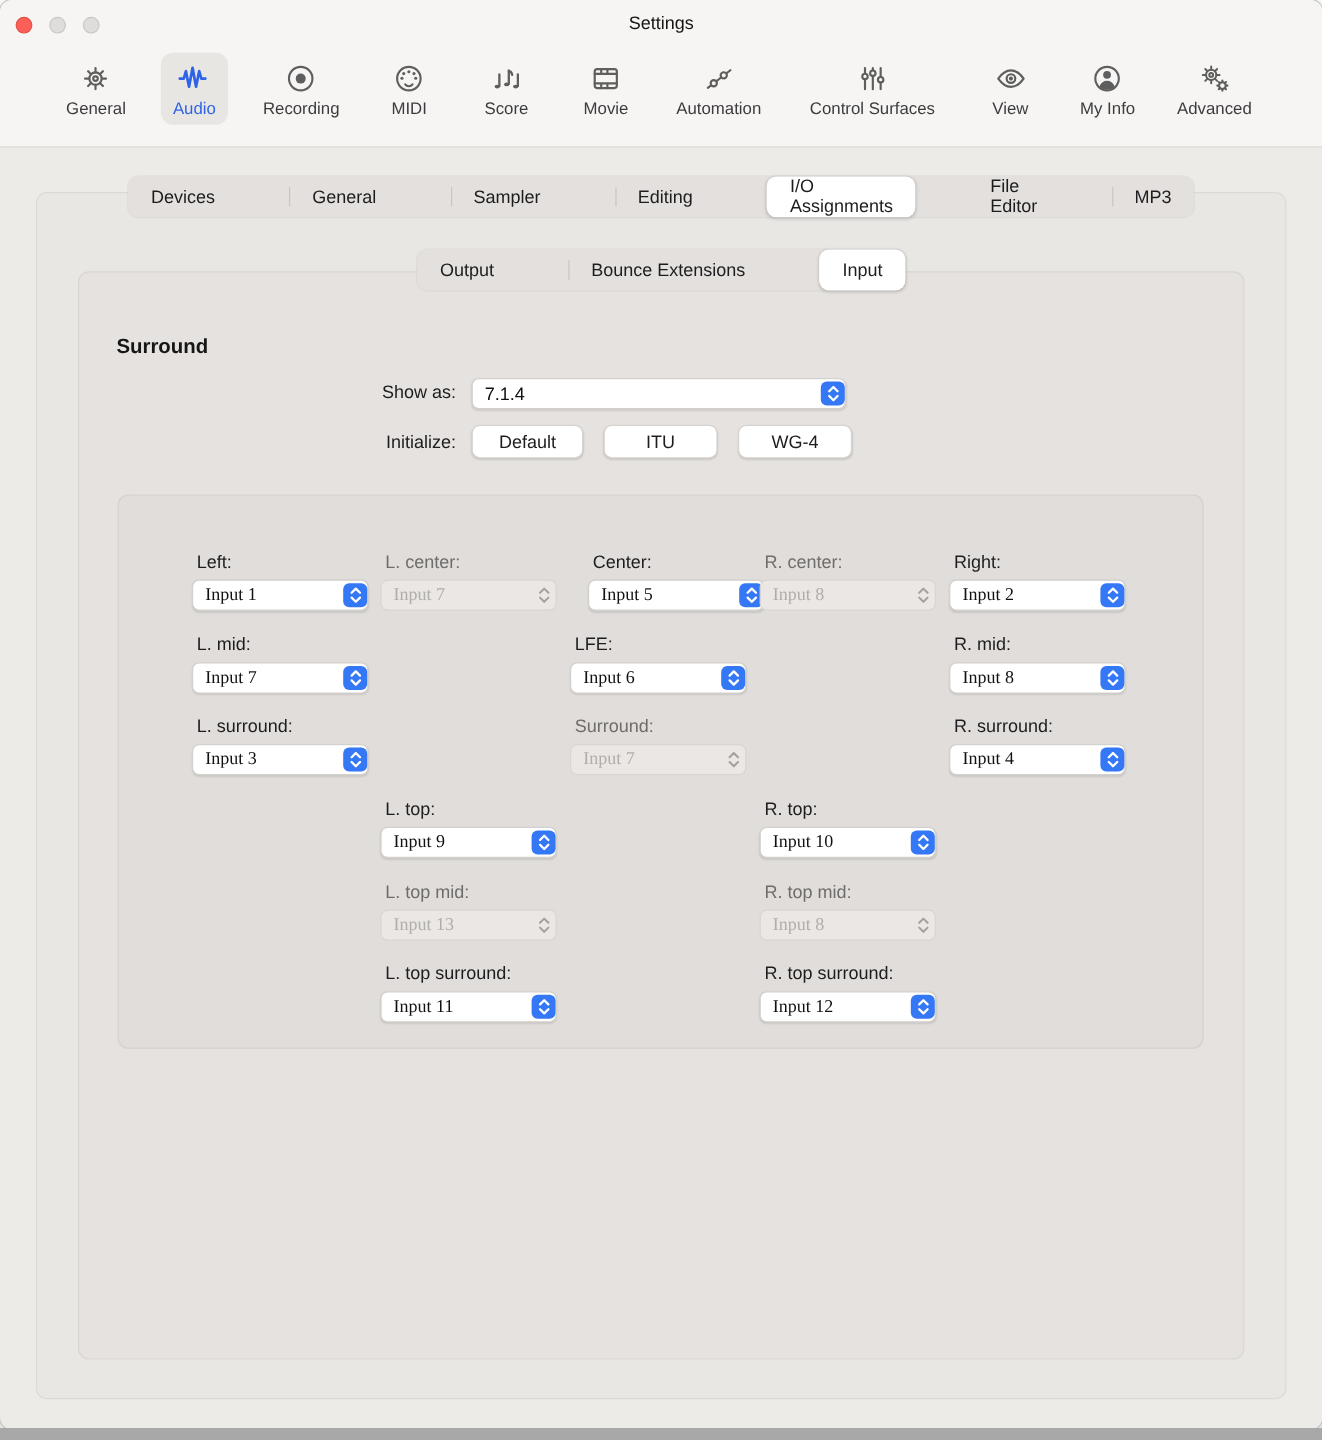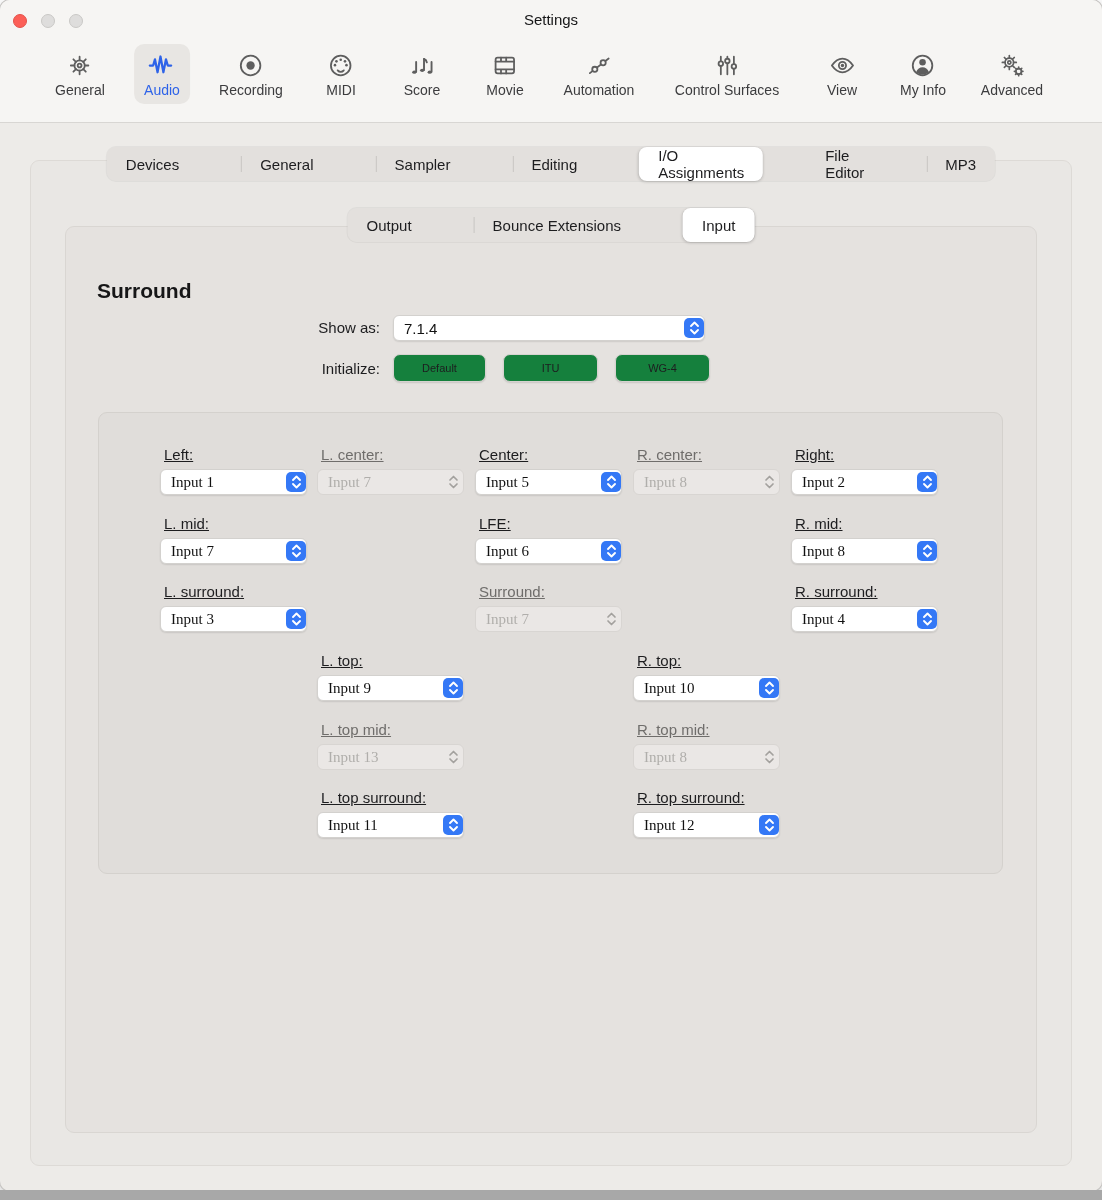--- a/index.html
+++ b/index.html
@@ -35,33 +35,33 @@
   .grid-panel{position:absolute;left:98px;top:412px;width:905px;height:462px;background:#e0ddda;border:1px solid #d4d1cd;border-radius:9px;box-sizing:border-box;}
   
   .segbar{position:absolute;left:50%;transform:translateX(-50%);display:flex;align-items:stretch;background:#e3e0dd;border-radius:9px;box-shadow:0 0 0 1px rgba(0,0,0,.045);height:34px;gap:43px;}
   .segbar.main{top:147px;}
   .segbar.sub{top:208px;}
   .seg{position:relative;display:flex;align-items:center;padding:0 19px;font-size:15px;color:#1d1d1f;cursor:default;}
   .seg::before{content:"";position:absolute;left:0;top:9px;bottom:9px;width:1px;background:#c8c5c2;}
   .seg:first-child::before,.seg.selected::before,.seg.selected + .seg::before{background:transparent;}
   .seg.selected{background:#ffffff;border-radius:8px;box-shadow:0 1px 3px rgba(0,0,0,.18), 0 0 0 .5px rgba(0,0,0,.04);}
   
-  .section-heading{position:absolute;left:97px;top:279px;font-size:21px;font-weight:700;color:#161617;}
+  .section-heading{position:absolute;left:97px;top:279px;font-size:17px;font-weight:700;color:#161617;}
   .form-label{position:absolute;width:150px;text-align:right;font-size:15px;color:#1d1d1f;}
   .popup{box-sizing:border-box;display:flex;align-items:center;height:26px;background:#ffffff;border:1px solid #d3d1ce;border-radius:6px;box-shadow:0 1px 1.5px rgba(0,0,0,.10);padding-left:10px;padding-right:0;}
   .popup .val{flex:1;font-size:15px;color:#111;white-space:nowrap;overflow:hidden;}
   .chevbox{width:20px;height:20px;border-radius:5px;background:#3478f6;display:flex;align-items:center;justify-content:center;flex:none;}
   .popup.disabled{background:#eae7e5;border-color:#d8d5d2;box-shadow:none;}
   .popup.disabled .val{color:#b0aeab;}
   .popup.disabled .chevbox{background:transparent;}
   .showas-popup{position:absolute;left:393px;top:315px;width:312px;}
-  .btn{position:absolute;top:354px;height:28px;background:#15803d;border:1px solid #d6d3d0;border-radius:7px;box-shadow:0 1px 1.5px rgba(0,0,0,.12);display:flex;align-items:center;justify-content:center;font-size:11px;color:#1d1d1f;box-sizing:border-box;}
+  .btn{position:absolute;top:354px;height:28px;background:#ffffff;border:1px solid #d6d3d0;border-radius:7px;box-shadow:0 1px 1.5px rgba(0,0,0,.12);display:flex;align-items:center;justify-content:center;font-size:15px;color:#1d1d1f;box-sizing:border-box;}
   
   .cell{position:absolute;width:150px;}
-  .cell-label{font-size:15px;color:#1d1d1f;margin:0 0 6px 4px;white-space:nowrap;text-decoration:underline;}
+  .cell-label{font-size:15px;color:#1d1d1f;margin:14px 0 6px 4px;white-space:nowrap;}
   .cell.disabled .cell-label{color:#6f6d6b;}
   .cell .popup{width:147px;font-family:Liberation Serif, serif;}
 </style>
 </head>
 <body>
 
 <div class="window">
 
   <div class="chrome">
     <div class="traffic t-close"></div>
@@ -252,21 +252,21 @@
     <div class="cell-label">L. center:</div>
     <div class="popup disabled">
         <span class="val">Input 7</span>
         <span class="chevbox">
           <svg width="11" height="14" viewBox="0 0 11 14" fill="none" stroke="#a3a19e" stroke-width="1.7" stroke-linecap="round" stroke-linejoin="round">
             <path d="M2 5l3.5-3.5L9 5M2 9l3.5 3.5L9 9"></path>
           </svg>
         </span>
       </div>
   </div>
-  <div class="cell" style="left:475px;top:446px">
+  <div class="cell" style="left:490px;top:446px">
     <div class="cell-label">Center:</div>
     <div class="popup">
         <span class="val">Input 5</span>
         <span class="chevbox">
           <svg width="11" height="14" viewBox="0 0 11 14" fill="none" stroke="#fff" stroke-width="1.9" stroke-linecap="round" stroke-linejoin="round">
             <path d="M2 5l3.5-3.5L9 5M2 9l3.5 3.5L9 9"></path>
           </svg>
         </span>
       </div>
   </div>

